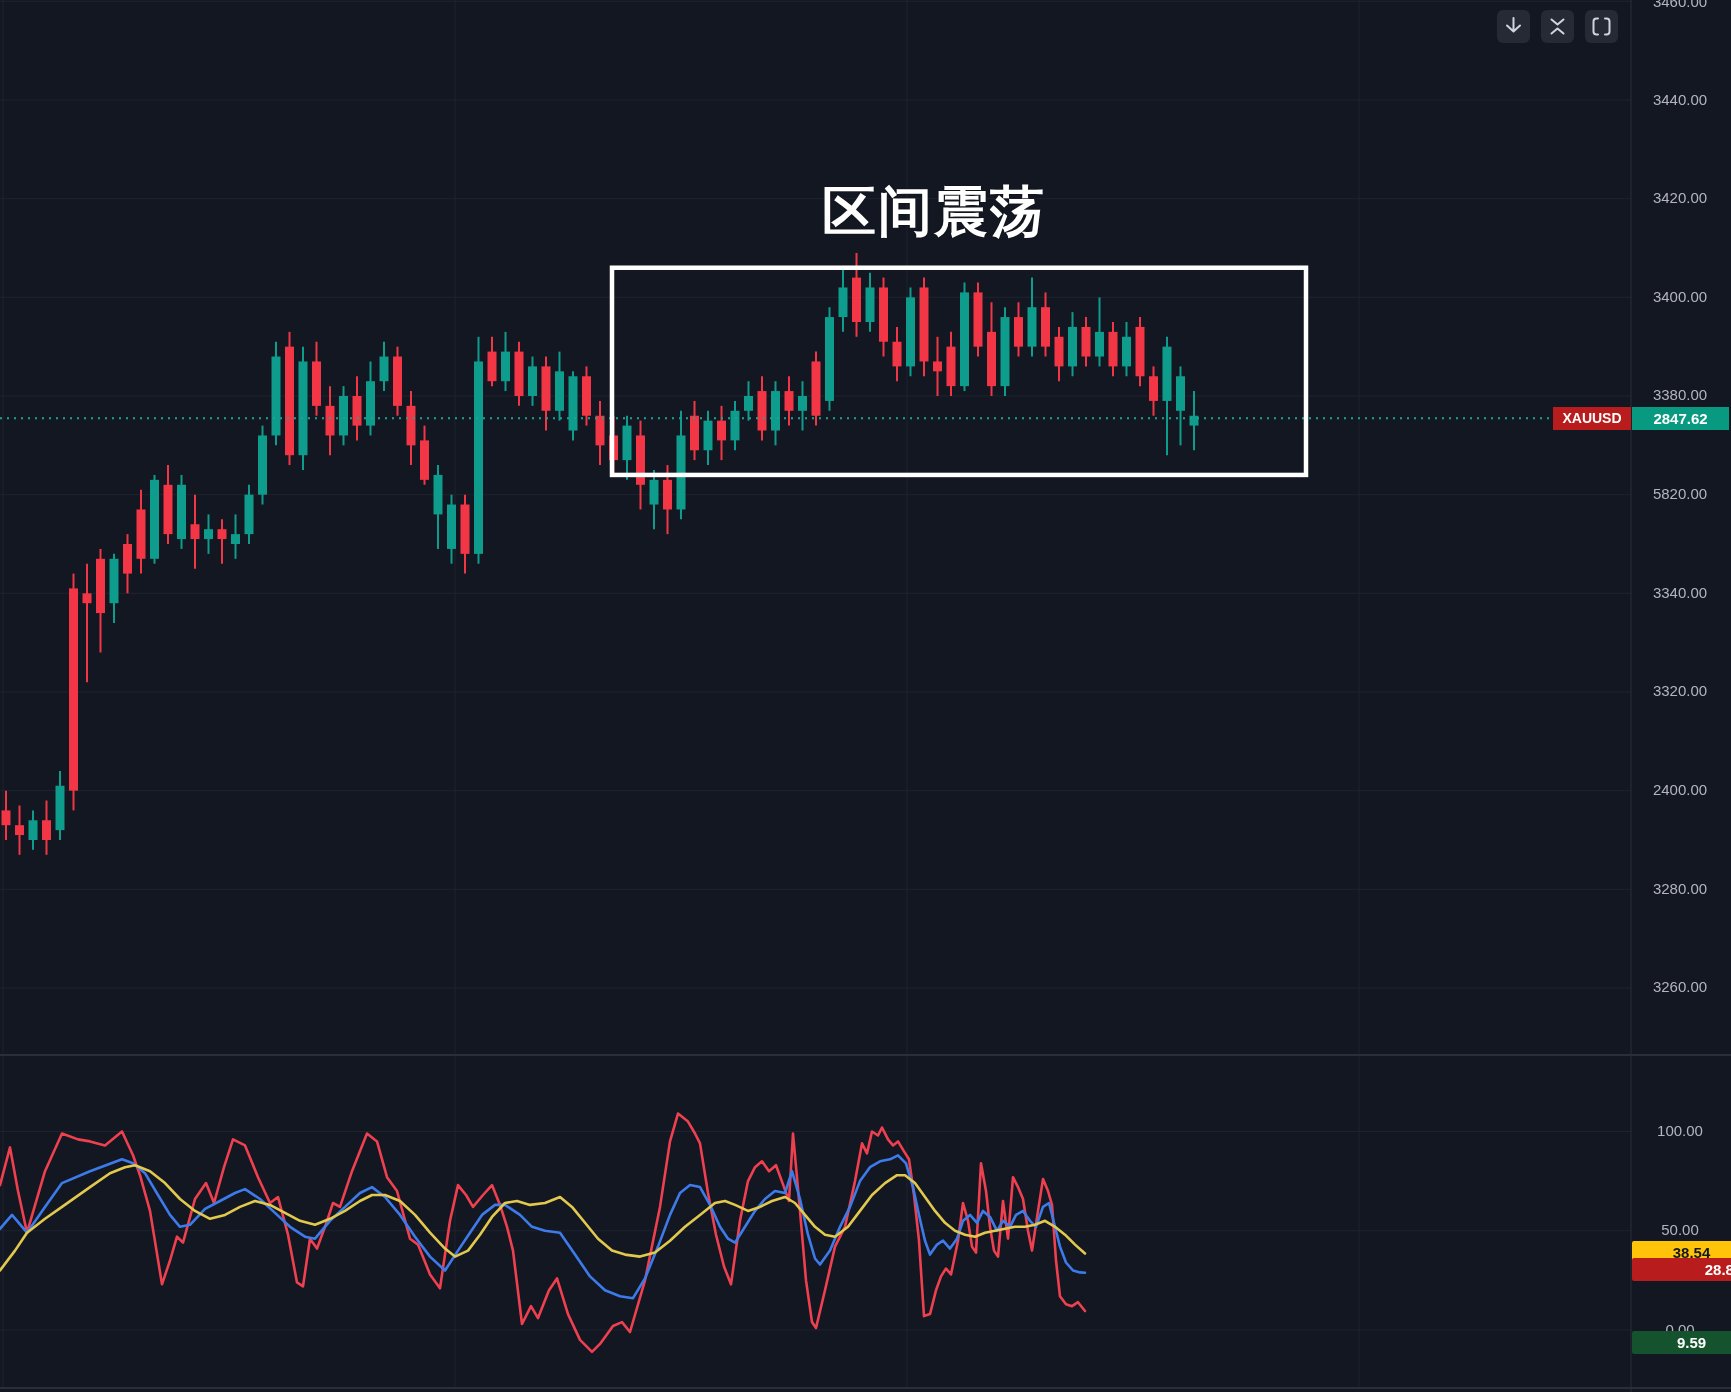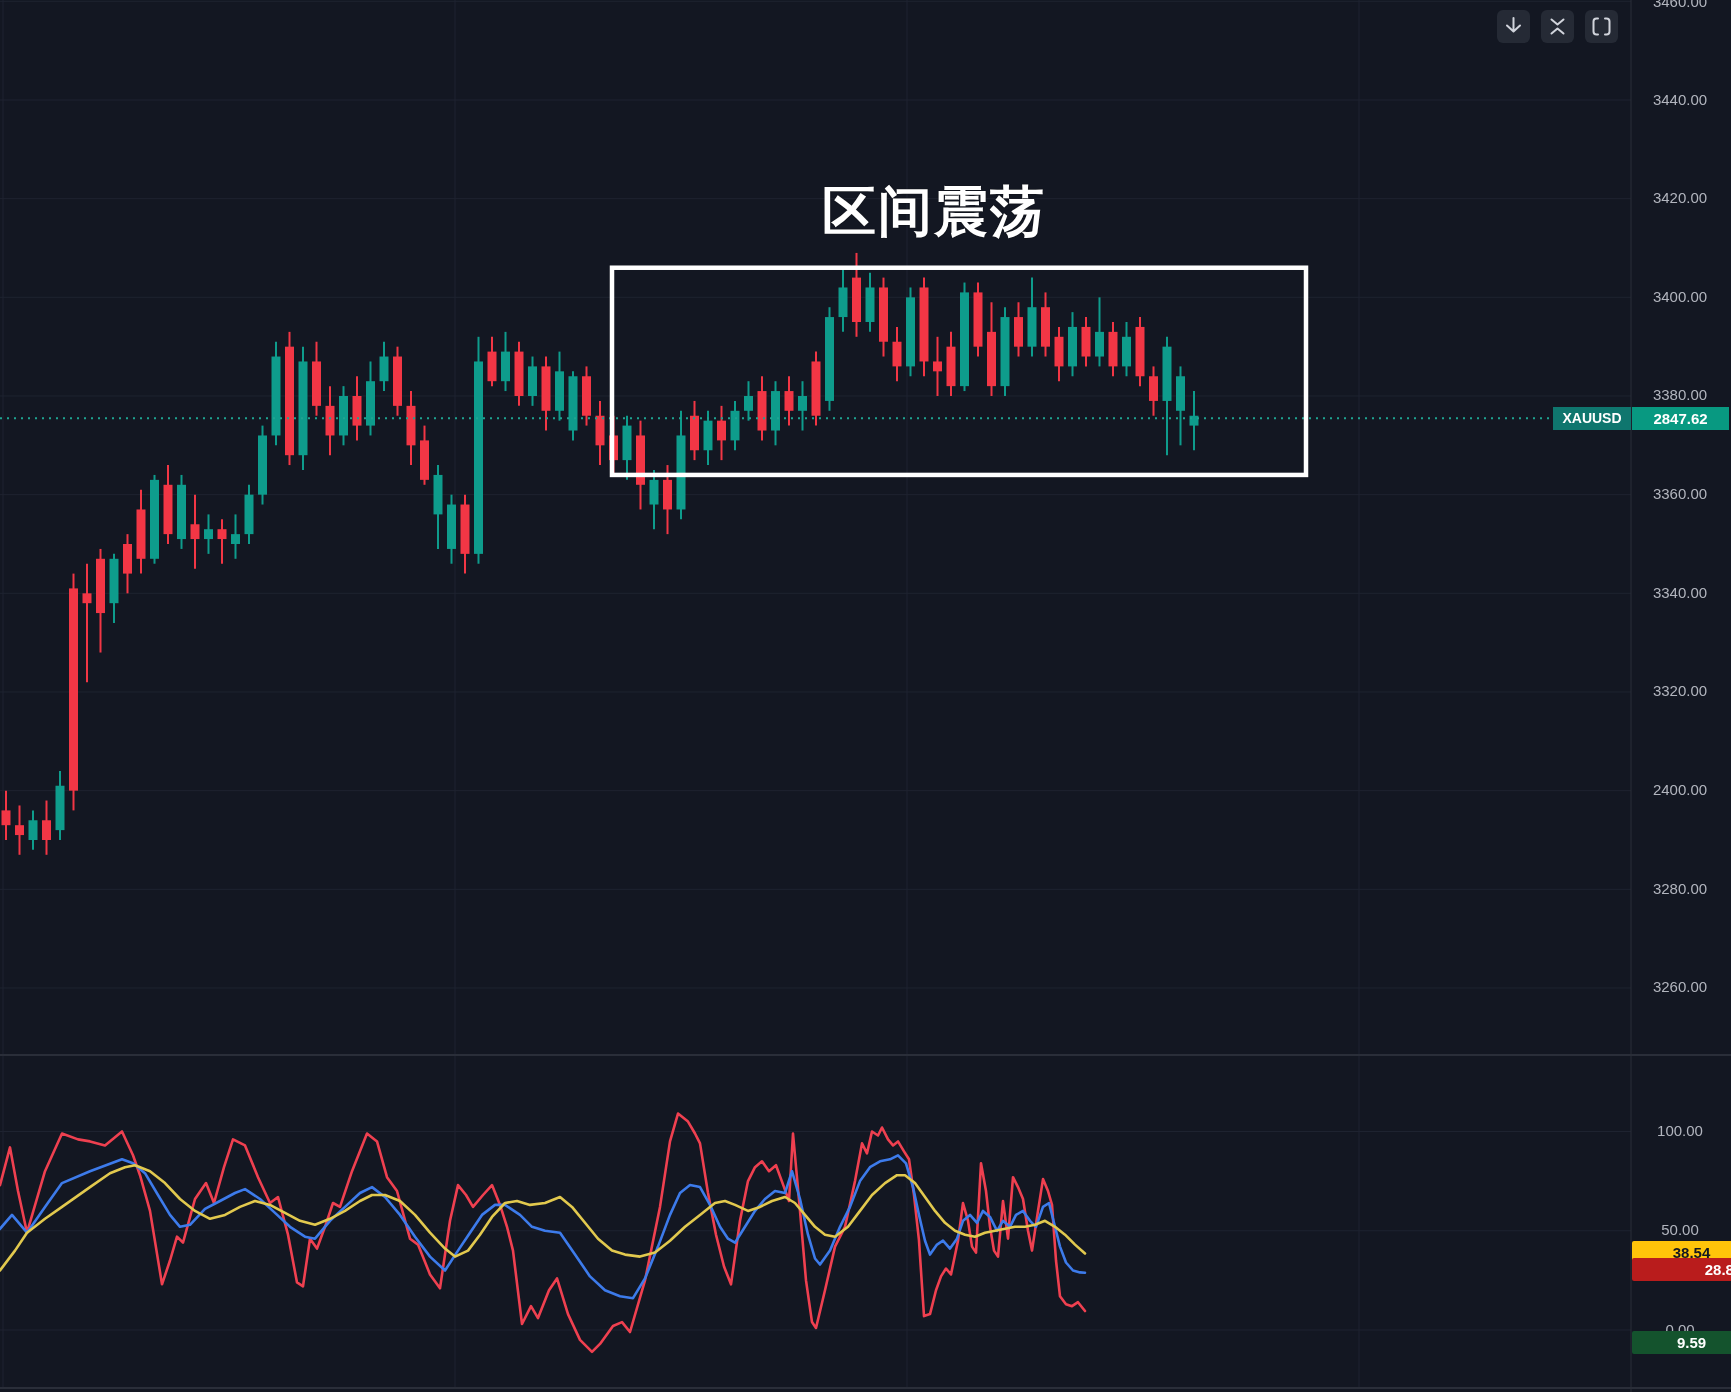--- a/index.html
+++ b/index.html
@@ -230,21 +230,21 @@
       <line x1="0" y1="418.2471830000011" x2="1553" y2="418.2471830000011" stroke="#1fa491" stroke-width="2" stroke-dasharray="2 5"></line>
       <rect x="612" y="267.73220000000003" width="694" height="207.19859999999994" fill="none" stroke="#ffffff" stroke-width="4.5"></rect>
       <polyline points="0,1185.1 10,1147.4 18,1191.0 27,1232.7 45,1171.2 62,1133.5 78,1139.4 90,1141.4 105,1145.4 122,1131.5 133,1155.3 140,1175.2 150,1210.9 162,1284.3 170,1260.5 177,1236.7 183,1242.7 195,1199.0 206,1183.1 214,1203.0 224,1167.2 233,1139.4 245,1145.4 258,1177.2 270,1203.0 278,1197.0 288,1234.7 297,1282.4 303,1286.3 310,1238.7 317,1248.6 325,1226.8 333,1203.0 340,1206.9 352,1171.2 367,1133.5 377,1141.4 387,1177.2 397,1191.0 410,1238.7 418,1244.6 430,1274.4 440,1288.3 450,1220.8 458,1185.1 466,1195.0 473,1206.9 483,1195.0 492,1185.1 500,1204.9 507,1226.8 513,1250.6 522,1324.0 531,1306.2 538,1318.1 549,1290.3 557,1278.4 568,1314.1 580,1339.9 592,1351.8 600,1343.9 613,1326.0 622,1322.1 630,1332.0 645,1280.4 660,1206.9 670,1141.4 678,1113.6 688,1121.6 695,1133.5 700,1143.4 708,1193.0 716,1234.7 724,1266.5 731,1284.3 740,1220.8 748,1181.1 755,1167.2 762,1161.3 769,1171.2 776,1165.2 784,1187.1 789,1201.0 793,1133.5 800,1210.9 806,1280.4 812,1322.1 816,1328.0 825,1290.3 835,1246.6 845,1226.8 855,1181.1 862,1143.4 867,1153.3 872,1131.5 878,1135.5 882,1127.5 888,1139.4 893,1145.4 898,1141.4 904,1151.3 909,1159.3 914,1195.0 919,1240.7 924,1316.1 930,1314.1 936,1290.3 941,1276.4 946,1268.5 951,1274.4 958,1240.7 963,1203.0 968,1220.8 972,1246.6 976,1252.6 981,1163.3 986,1191.0 990,1226.8 994,1250.6 998,1256.6 1003,1201.0 1008,1238.7 1013,1177.2 1018,1187.1 1023,1199.0 1028,1230.8 1032,1250.6 1038,1210.9 1043,1179.1 1048,1191.0 1052,1204.9 1056,1260.5 1060,1296.3 1066,1304.2 1072,1306.2 1078,1302.2 1085,1311.0" fill="none" stroke="#ef4050" stroke-width="2.6" stroke-linejoin="round" stroke-linecap="round"></polyline>
       <polyline points="0,1228.8 12,1214.9 27,1232.7 45,1206.9 62,1183.1 90,1171.2 122,1159.3 133,1163.3 145,1173.2 158,1195.0 170,1214.9 180,1226.8 190,1224.8 205,1208.9 220,1201.0 235,1193.0 245,1189.1 260,1199.0 275,1212.9 290,1226.8 305,1236.7 315,1238.7 330,1220.8 345,1206.9 360,1193.0 372,1187.1 385,1197.0 400,1214.9 415,1236.7 430,1256.6 445,1270.5 458,1250.6 470,1232.7 482,1214.9 495,1204.9 505,1204.9 520,1214.9 532,1226.8 545,1230.8 560,1232.7 575,1254.6 590,1276.4 605,1290.3 620,1296.3 633,1298.2 645,1278.4 658,1246.6 670,1214.9 680,1193.0 690,1185.1 700,1187.1 710,1204.9 720,1226.8 728,1238.7 735,1242.7 745,1226.8 755,1210.9 765,1199.0 775,1191.0 785,1193.0 792,1171.2 800,1199.0 808,1234.7 815,1258.5 820,1264.5 830,1250.6 840,1226.8 850,1206.9 860,1181.1 870,1167.2 880,1161.3 890,1159.3 898,1155.3 906,1163.3 913,1187.1 919,1214.9 925,1240.7 930,1254.6 937,1244.6 943,1240.7 950,1248.6 957,1238.7 963,1220.8 970,1214.9 977,1222.8 983,1210.9 990,1216.9 997,1230.8 1003,1220.8 1010,1226.8 1016,1214.9 1023,1210.9 1030,1220.8 1036,1226.8 1043,1206.9 1049,1203.0 1055,1226.8 1060,1246.6 1066,1262.5 1073,1270.5 1080,1272.4 1085,1272.7" fill="none" stroke="#3d7beb" stroke-width="2.6" stroke-linejoin="round" stroke-linecap="round"></polyline>
       <polyline points="0,1270.5 15,1250.6 27,1232.7 45,1218.8 62,1206.9 90,1187.1 110,1173.2 125,1167.2 135,1165.2 150,1171.2 165,1183.1 180,1199.0 195,1210.9 210,1218.8 225,1214.9 240,1206.9 255,1201.0 270,1204.9 285,1212.9 300,1220.8 315,1224.8 330,1218.8 345,1210.9 360,1201.0 372,1195.0 385,1195.0 400,1201.0 415,1214.9 430,1232.7 445,1248.6 455,1256.6 468,1250.6 480,1234.7 492,1216.9 505,1203.0 517,1201.0 530,1204.9 545,1203.0 560,1197.0 572,1206.9 585,1222.8 598,1238.7 612,1250.6 625,1254.6 640,1256.6 655,1252.6 670,1240.7 685,1226.8 700,1214.9 715,1203.0 725,1201.0 735,1204.9 748,1210.9 760,1206.9 772,1201.0 785,1197.0 795,1203.0 805,1214.9 815,1226.8 825,1234.7 835,1236.7 848,1226.8 860,1210.9 872,1195.0 885,1183.1 897,1175.2 905,1175.2 915,1183.1 925,1197.0 935,1210.9 945,1222.8 955,1230.8 965,1234.7 975,1236.7 985,1232.7 995,1230.8 1005,1228.8 1015,1226.8 1025,1226.8 1035,1224.8 1045,1220.8 1055,1226.8 1065,1234.7 1075,1244.6 1085,1253.5" fill="none" stroke="#e2c94e" stroke-width="2.6" stroke-linejoin="round" stroke-linecap="round"></polyline>
     </svg>
 
 
   <div id="range-annotation" class="cjk">区间震荡</div>
 
-  <div class="sym-chip" id="symbol-chip" style="background: #0f766e; top: 406.747px;">
+  <div class="sym-chip" id="symbol-chip" style="background: #b91c1c; top: 406.747px;">
     <span>XAUUSD</span>
   </div>
   <div class="price-chip" id="price-chip" style="background: rgb(8, 153, 129); top: 406.747px;">
     <span>2847.62</span>
   </div>
 
   <div id="toolbar">
       <button class="tb-btn" style="background: rgb(37, 42, 53);">
         <svg width="33" height="33" viewBox="0 0 33 33">
           <path d="M16.5 8v13M10 15.5l6.5 6 6.5-6" fill="none" stroke="#d1d4dc" stroke-width="2" stroke-linecap="round" stroke-linejoin="round"></path>
@@ -261,21 +261,21 @@
         </svg>
       </button>
     </div>
 
   <div id="labels-layer">
       <div class="tick-label" style="top: -7px;">3460.00</div>
       <div class="tick-label" style="top: 91px;">3440.00</div>
       <div class="tick-label" style="top: 189px;">3420.00</div>
       <div class="tick-label" style="top: 288px;">3400.00</div>
       <div class="tick-label" style="top: 386px;">3380.00</div>
-      <div class="tick-label" style="top: 485px;">3360.00</div>
+      <div class="tick-label" style="top: 485px;">5820.00</div>
       <div class="tick-label" style="top: 584px;">3340.00</div>
       <div class="tick-label" style="top: 682px;">3320.00</div>
       <div class="tick-label" style="top: 781px;">2400.00</div>
       <div class="tick-label" style="top: 880px;">3280.00</div>
       <div class="tick-label" style="top: 978px;">3260.00</div>
       <div class="tick-label" style="top: 1122px;">100.00</div>
       <div class="tick-label" style="top: 1221px;">50.00</div>
       <div class="tick-label" style="top: 1321px;">0.00</div>
       <div class="axis-badge" style="top: 1241px; background: rgb(255, 196, 10); color: rgb(19, 23, 34);">38.54</div>
       <div class="axis-badge" style="top: 1258px; background: #b91c1c; color: rgb(255, 255, 255); padding-left: 32px;">28.89</div>

